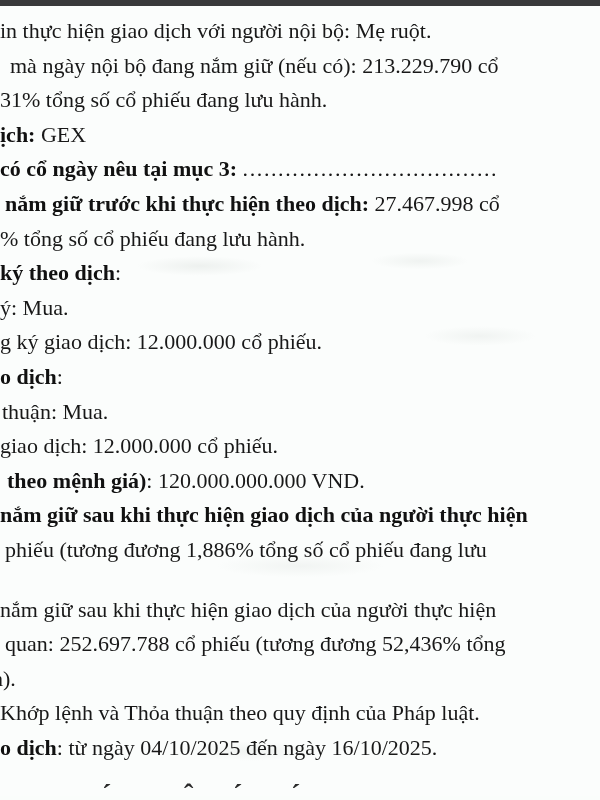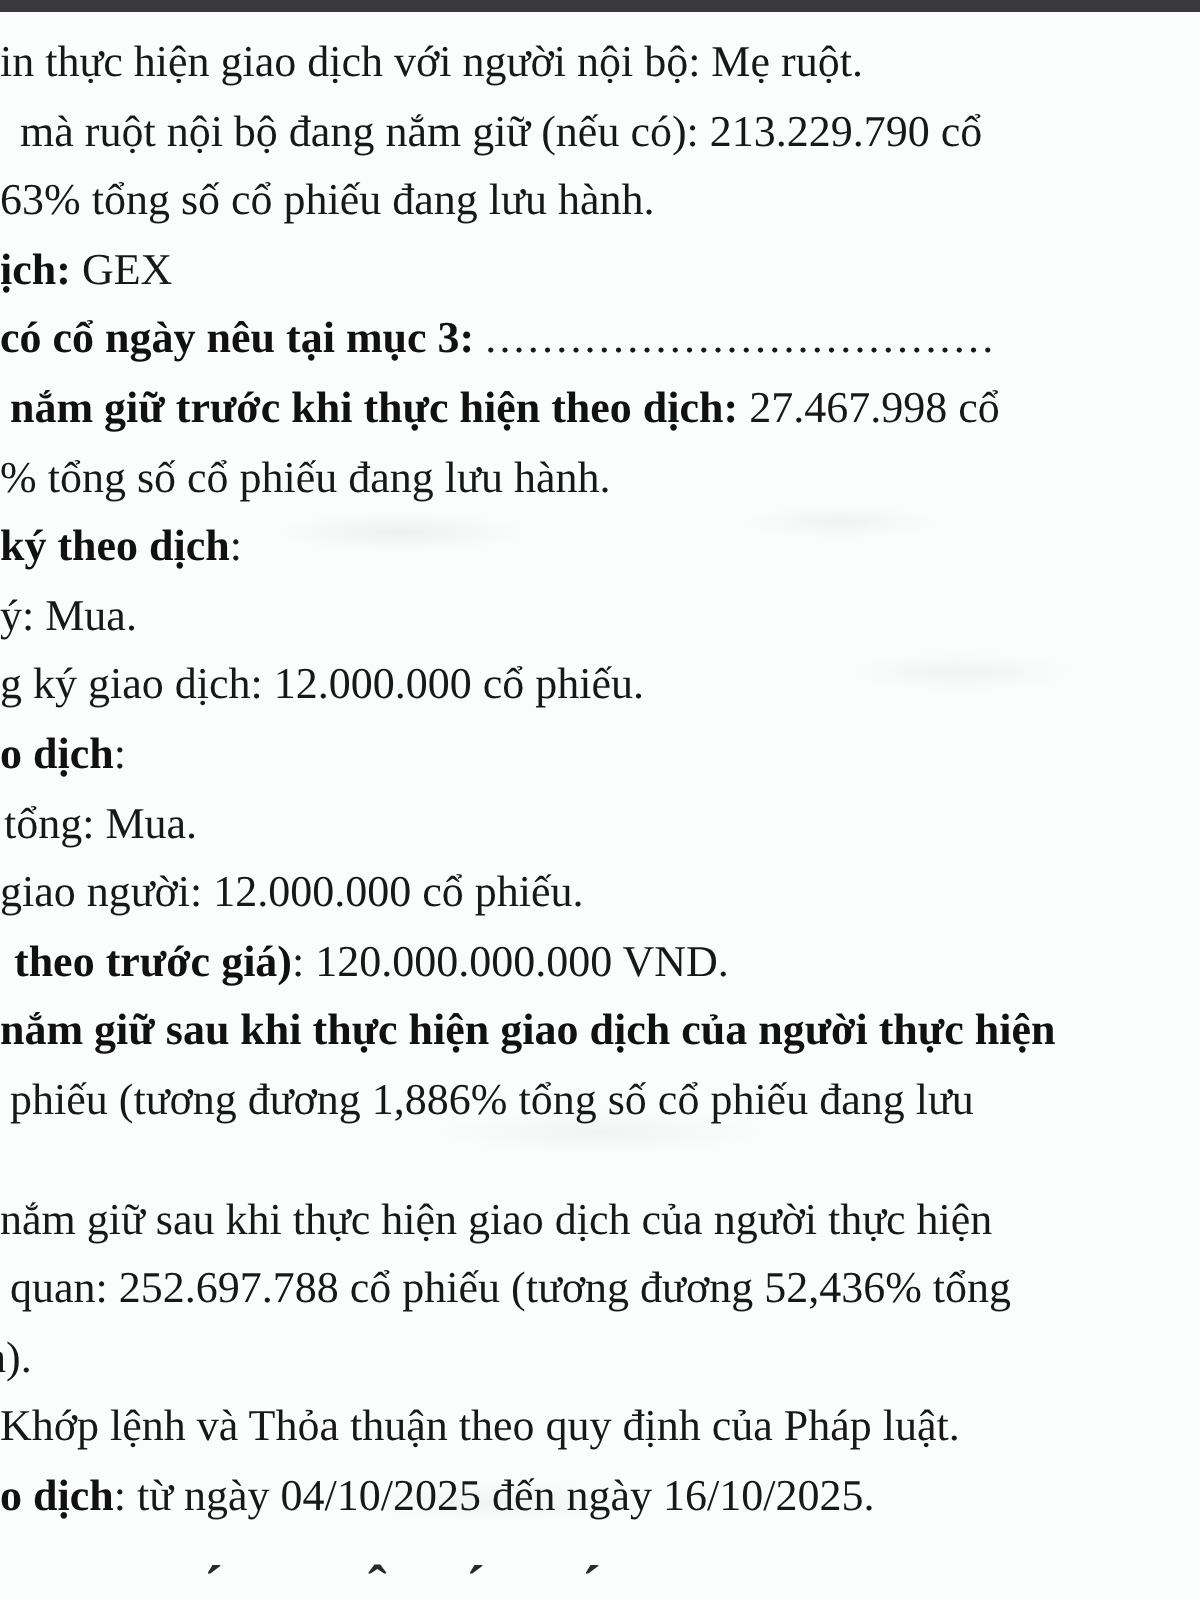--- a/index.html
+++ b/index.html
@@ -50,33 +50,33 @@
   .frag .f3{left:291px;}
 </style>
 </head>
 <body>
 
 <div class="topbar"></div>
 
 <div class="doc">
   <div id="lines">
       <div class="line"><span>in thực hiện giao dịch với người nội bộ: Mẹ ruột.</span></div>
-      <div class="line"><span>mà ruột nội bộ đang nắm giữ (nếu có): 213.229.790 cổ</span></div>
-      <div class="line"><span>63% tổng số cổ phiếu đang lưu hành.</span></div>
+      <div class="line"><span>mà ngày nội bộ đang nắm giữ (nếu có): 213.229.790 cổ</span></div>
+      <div class="line"><span>31% tổng số cổ phiếu đang lưu hành.</span></div>
       <div class="line"><span class="b">ịch:</span><span> GEX</span></div>
       <div class="line"><span class="b">có cổ ngày nêu tại mục 3:</span><span> </span><span class="dots">....................................</span></div>
       <div class="line"><span class="b">nắm giữ trước khi thực hiện theo dịch:</span><span> 27.467.998 cổ</span></div>
       <div class="line"><span>% tổng số cổ phiếu đang lưu hành.</span></div>
       <div class="line"><span class="b">ký theo dịch</span><span>:</span></div>
       <div class="line"><span>ý: Mua.</span></div>
       <div class="line"><span>g ký giao dịch: 12.000.000 cổ phiếu.</span></div>
       <div class="line"><span class="b">o dịch</span><span>:</span></div>
-      <div class="line"><span>tổng: Mua.</span></div>
-      <div class="line"><span>giao người: 12.000.000 cổ phiếu.</span></div>
-      <div class="line"><span class="b">theo trước giá)</span><span>: 120.000.000.000 VND.</span></div>
+      <div class="line"><span>thuận: Mua.</span></div>
+      <div class="line"><span>giao dịch: 12.000.000 cổ phiếu.</span></div>
+      <div class="line"><span class="b">theo mệnh giá)</span><span>: 120.000.000.000 VND.</span></div>
       <div class="line"><span class="b">nắm giữ sau khi thực hiện giao dịch của người thực hiện</span></div>
       <div class="line"><span>phiếu (tương đương 1,886% tổng số cổ phiếu đang lưu</span></div>
       <div class="line"><span>nắm giữ sau khi thực hiện giao dịch của người thực hiện</span></div>
       <div class="line"><span>quan: 252.697.788 cổ phiếu (tương đương 52,436% tổng</span></div>
       <div class="line"><span>h).</span></div>
       <div class="line"><span>Khớp lệnh và Thỏa thuận theo quy định của Pháp luật.</span></div>
       <div class="line"><span class="b">o dịch</span><span>: từ ngày 04/10/2025 đến ngày 16/10/2025.</span></div>
     </div>
   <div class="frag">
       <span class="f0">´</span>

